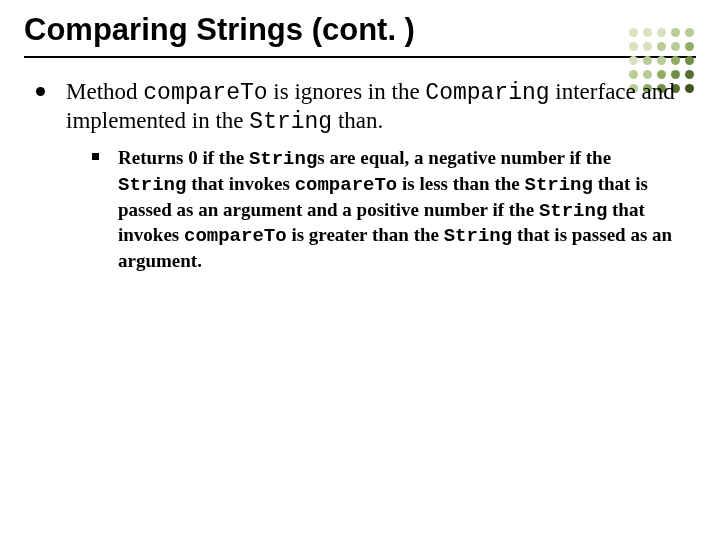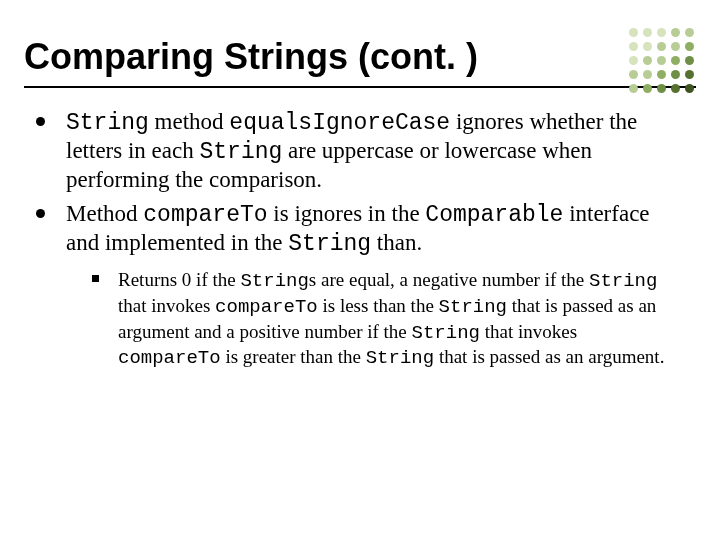--- a/index.html
+++ b/index.html
@@ -7,23 +7,23 @@
     width: 720px;
     height: 540px;
     background: #fff;
     font-family: "Times New Roman", Times, serif;
     position: relative;
     overflow: hidden;
   }
   .title {
     font-family: Arial, Helvetica, sans-serif;
     font-weight: bold;
-    font-size: 36px;
+    font-size: 31px;
     color: #000;
-    padding: 36px 0 8px 24px;
+    padding: 12px 0 8px 24px;
   }
   .rule {
     border: none;
     border-top: 2px solid #000;
     margin: 0 24px 20px 24px;
   }
   .dots {
     position: absolute;
     top: 28px;
     right: 24px;
@@ -58,20 +58,21 @@
   ul.inner {
     list-style: none;
     margin-top: 10px;
     font-size: 19px;
     line-height: 1.25;
   }
   ul.inner > li {
     position: relative;
     padding-left: 26px;
     margin-left: 26px;
+    font-weight: bold;
   }
   ul.inner > li::before {
     content: "";
     position: absolute;
     left: 0;
     top: 7px;
     width: 7px;
     height: 7px;
     background: #000;
   }
@@ -108,18 +109,17 @@
     <div class="dot" style="background: rgb(111, 143, 71);"></div>
     <div class="dot" style="background: rgb(85, 112, 47);"></div>
     <div class="dot" style="background: rgb(63, 85, 33);"></div>
   </div>
 
 <h1 class="title">Comparing Strings (cont. )</h1>
 <hr class="rule">
 
 <div class="content">
   <ul class="outer">
-      <li><span class="mono">String</span><span> method </span><span class="mono">equalsIgnoreCase</span><span> ignores whether the letters in each </span><span class="mono">String</span><span> are uppercase or lowercase when performing the comparison.</span></li>
-      <li><span>Method </span><span class="mono">compareTo</span><span> is ignores in the </span><span class="mono">Comparable</span><span> interface and implemented in the </span><span class="mono">String</span><span> than.</span><ul class="inner">
+      <li><span>Method </span><span class="mono">compareTo</span><span> is ignores in the </span><span class="mono">Comparing</span><span> interface and implemented in the </span><span class="mono">String</span><span> than.</span><ul class="inner">
           <li><span>Returns 0 if the </span><span class="mono">String</span><span>s are equal, a negative number if the </span><span class="mono">String</span><span> that invokes </span><span class="mono">compareTo</span><span> is less than the </span><span class="mono">String</span><span> that is passed as an argument and a positive number if the </span><span class="mono">String</span><span> that invokes </span><span class="mono">compareTo</span><span> is greater than the </span><span class="mono">String</span><span> that is passed as an argument.</span></li>
         </ul></li>
     </ul>
 </div>
 
 </body></html>

